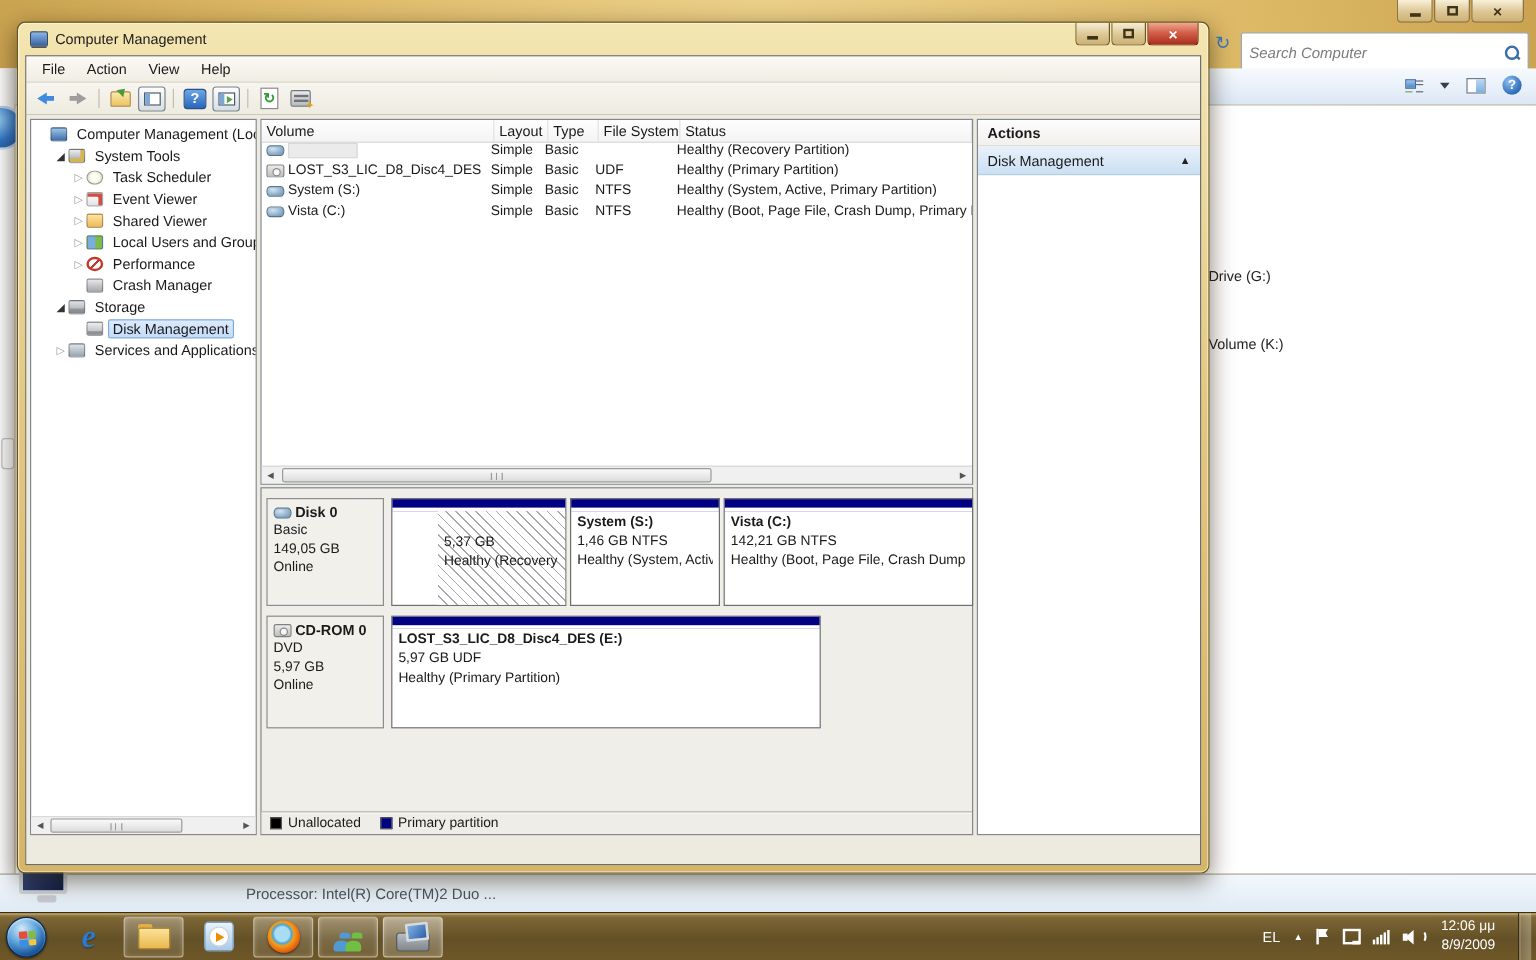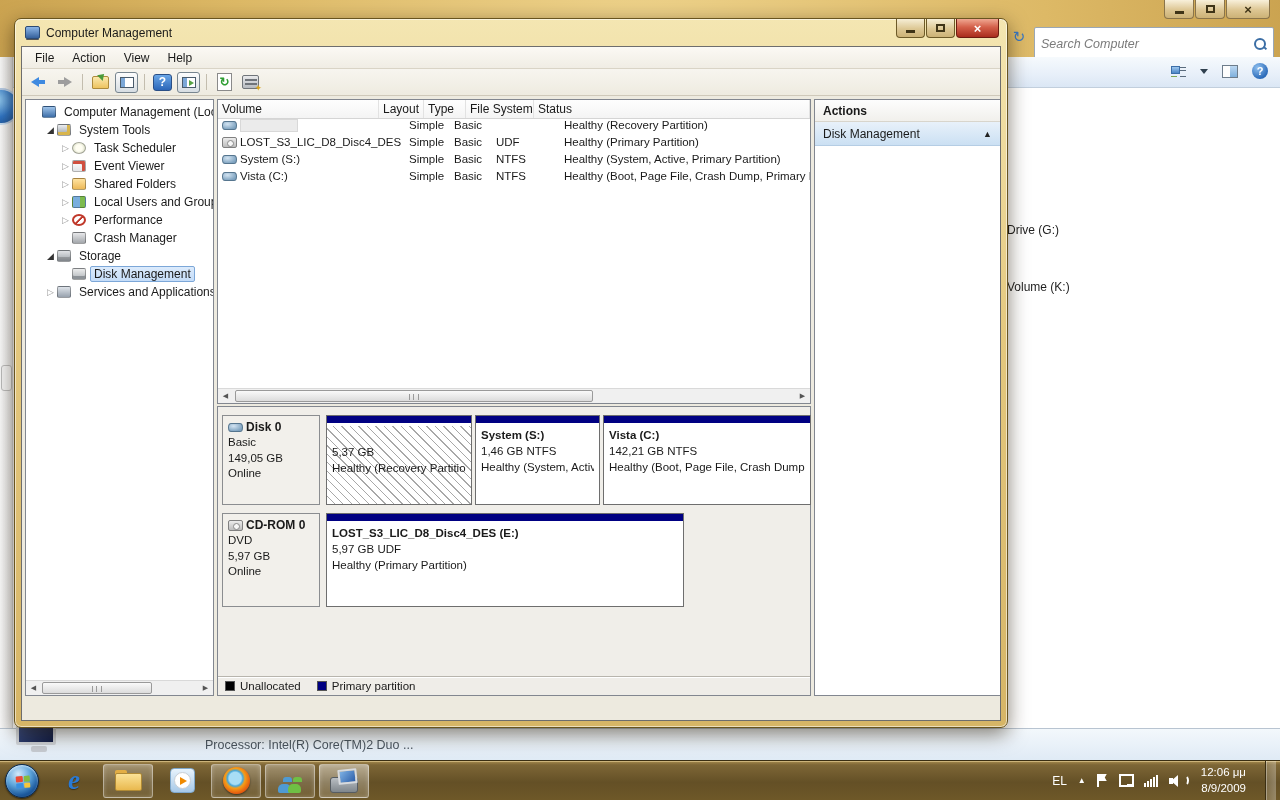--- a/index.html
+++ b/index.html
@@ -175,21 +175,21 @@
   .disk-row { position:absolute; left:4px; }
   .descriptor { position:absolute; left:0; top:0; width:98px; height:100%;
     background:#f2f0eb; border:1px solid #8b8d90; padding:3px 5px; font-size:11.5px; line-height:1.35; }
   .descriptor .dname { font-weight:bold; font-size:12px; display:flex; align-items:center; gap:3px; }
   .parts { position:absolute; left:104px; top:0; display:flex; gap:3px; height:100%; }
   .part { border:1px solid #6e6e6e; background:#fff; display:flex; flex-direction:column; }
   .pbar { height:10px; background:var(--navy,#000082); border-bottom:3px solid #fff; }
   .pbody { flex:1; padding:1px 5px; overflow:hidden; font-size:11.5px; line-height:1.4; }
   .pbody div { white-space:nowrap; overflow:hidden; }
   .pbody .ptitle { font-weight:bold; }
-  .part.hatched .pbody { background:repeating-linear-gradient(45deg,#ffffff 0 5px,#a8a8a8 5px 6px); padding-top:18px; }
+  .part.hatched .pbody { background:repeating-linear-gradient(45deg,#ffffff 0 5px,#a8a8a8 5px 6px); padding-top:18px;margin-left:38px; }
   .legend { position:absolute; left:0; right:0; bottom:0; height:19px; background:#efede8;
     border-top:1px solid #b8b5ad; box-shadow:inset 0 1px 0 #fff; display:flex; align-items:center;
     gap:16px; padding-left:7px; font-size:11.5px; }
   .lg { display:flex; align-items:center; gap:5px; }
   .lg .sw { width:10px; height:10px; border:1px solid #555; }
 
   
   .act-head { height:22px; font-weight:bold; display:flex; align-items:center; padding-left:8px;
     background:linear-gradient(#fdfdfd,#f1f0ec); border-bottom:1px solid #d8d5cc; }
   .act-group { height:24px; display:flex; align-items:center; padding:0 8px;
@@ -383,21 +383,21 @@
               <span class="tlabel">Task Scheduler</span>
             </div>
             <div class="trow" style="padding-left: 33px;">
               <span class="texp closed">▷</span>
               <span class="ticon ti-event-viewer"></span>
               <span class="tlabel">Event Viewer</span>
             </div>
             <div class="trow" style="padding-left: 33px;">
               <span class="texp closed">▷</span>
               <span class="ticon ti-shared-folders"></span>
-              <span class="tlabel">Shared Folders</span>
+              <span class="tlabel">Shared Viewer</span>
             </div>
             <div class="trow" style="padding-left: 33px;">
               <span class="texp closed">▷</span>
               <span class="ticon ti-users"></span>
               <span class="tlabel">Local Users and Groups</span>
             </div>
             <div class="trow" style="padding-left: 33px;">
               <span class="texp closed">▷</span>
               <span class="ticon ti-performance"></span>
               <span class="tlabel">Performance</span>
@@ -426,21 +426,21 @@
         <div class="hscroll">
           <span class="hs-arrow l">◀</span>
           <span class="hs-thumb" style="left:16px; width:110px;"></span>
           <span class="hs-arrow r">▶</span>
         </div>
       </div>
 
       <div class="pane pane-mid">
         <div class="vol-pane">
           <div class="vhead" id="vhead">
-              <div class="vh" style="width: 161px;">Volume</div>
+              <div class="vh" style="width: 194px;">Volume</div>
               <div class="vh" style="width: 45px;">Layout</div>
               <div class="vh" style="width: 42px;">Type</div>
               <div class="vh" style="width: 68px;">File System</div>
               <div class="vh" style="flex: 1 1 0%;">Status</div>
             </div>
           <div id="vrows">
               <div class="vrow">
                 <div class="vc" style="width: 187px;">
                   <span class="dico"></span>
                   <span class="blankbox"></span>

